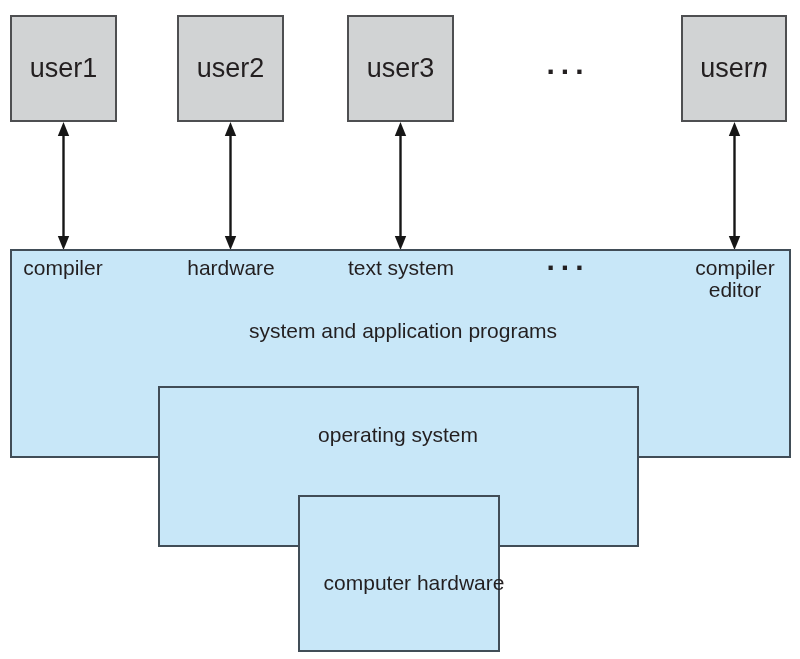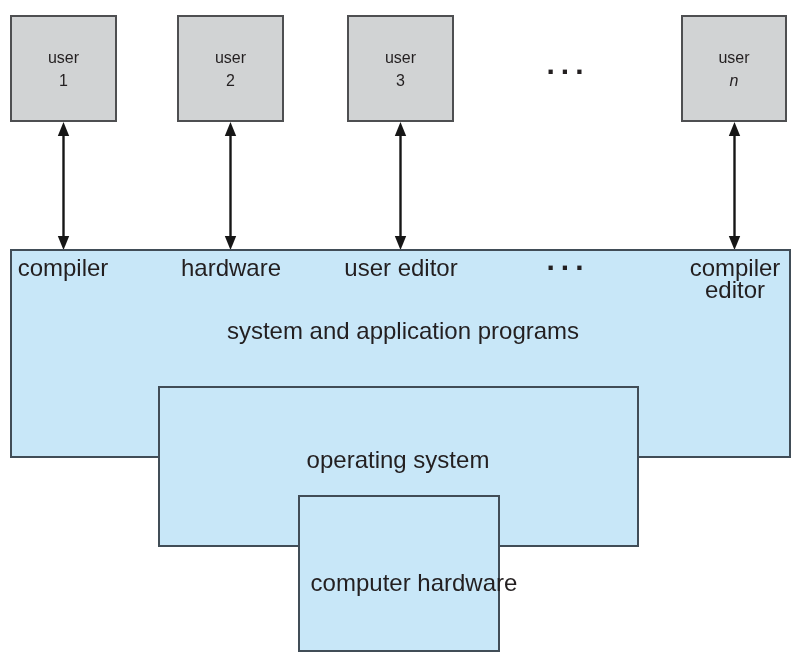--- a/index.html
+++ b/index.html
@@ -8,48 +8,48 @@
     width:800px;height:659px;
     background:#ffffff;
     font-family:"Liberation Sans", sans-serif;
     color:#231f20;
     overflow:hidden;
   }
   
   .user-box{
     position:absolute;top:15px;width:107px;height:107px;
     background:#d1d3d4;border:2px solid #4e4f51;box-sizing:border-box;
-    display:flex;flex-direction:column;align-items:center;justify-content:center;
-    font-size:16px;line-height:23px;text-align:center;
+    display:flex;flex-direction:row;align-items:center;justify-content:center;
+    font-size:27px;line-height:23px;text-align:center;
   }
   .user-box .it{font-style:italic;}
   
   .dots{
     position:absolute;transform:translateX(-50%);
     font-weight:bold;font-size:30px;letter-spacing:6px;
     line-height:28px;height:28px;color:#231f20;white-space:nowrap;
   }
   
   .arrow{position:absolute;top:122px;width:17px;height:128px;}
   
   .blue{
     position:absolute;background:#c8e7f8;border:2px solid #414d57;box-sizing:border-box;
   }
   .box-programs{left:10px;top:249px;width:781px;height:209px;z-index:1;}
   .box-os{left:158px;top:386px;width:481px;height:161px;z-index:2;}
   .box-hw{left:298px;top:495px;width:202px;height:157px;z-index:3;}
   
   .lbl{
     position:absolute;transform:translateX(-50%);
-    font-size:24px;line-height:22px;text-align:center;white-space:nowrap;z-index:4;
+    font-size:21px;line-height:22px;text-align:center;white-space:nowrap;z-index:4;
   }
   .prog-row{top:257px;}
   .db-label{top:257px;white-space:normal;width:120px;}
   .caption-programs{top:320px;text-align:center;}
-  .caption-os{top:449px;}
+  .caption-os{top:424px;}
   .caption-hw{top:572px;margin-left:15px;}
 </style>
 </head>
 <body>
 
 <div class="canvas">
 
   <div class="user-box" style="left:10px">
     <span>user</span>
     <span>1</span>
@@ -97,21 +97,21 @@
         <polygon points="8.5,128 2.8,114 14.2,114" stroke="none"></polygon>
       </g>
     </svg>
 
   <div class="blue box-programs"></div>
   <div class="blue box-os"></div>
   <div class="blue box-hw"></div>
 
   <div class="lbl prog-row" style="left:63px">compiler</div>
   <div class="lbl prog-row" style="left:231px">hardware</div>
-  <div class="lbl prog-row" style="left:401px">user editor</div>
+  <div class="lbl prog-row" style="left:401px">text system</div>
   <div class="dots" style="left:568px;top:246px;z-index:4">...</div>
   <div class="lbl db-label" style="left:735px">
     <span>compiler</span><br>
     <span>editor</span>
   </div>
 
   <div class="lbl caption-programs" style="left:403px">system and application programs</div>
   <div class="lbl caption-os" style="left:398px">operating system</div>
   <div class="lbl caption-hw" style="left:399px">computer hardware</div>
 

